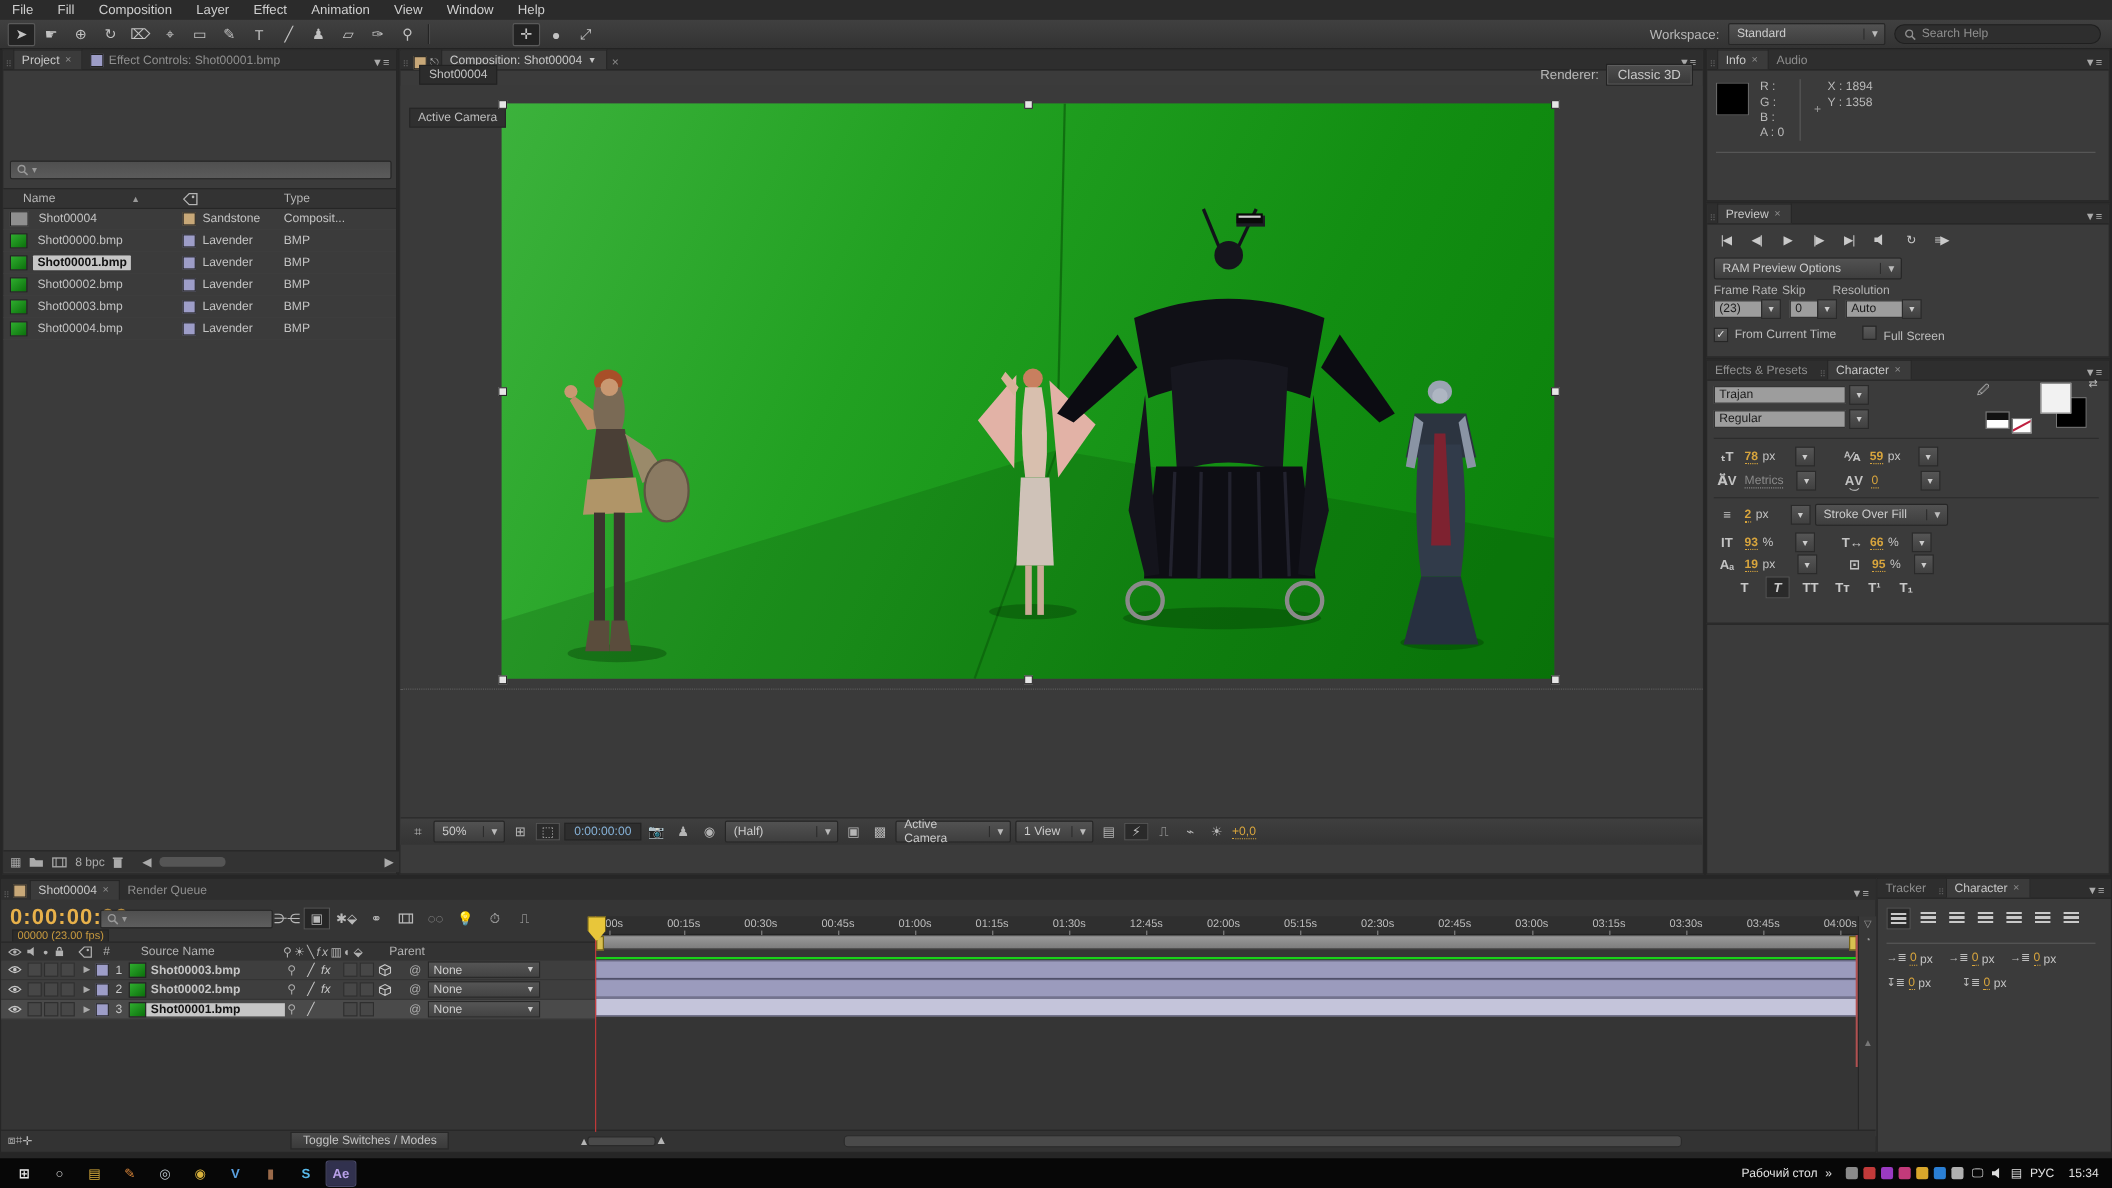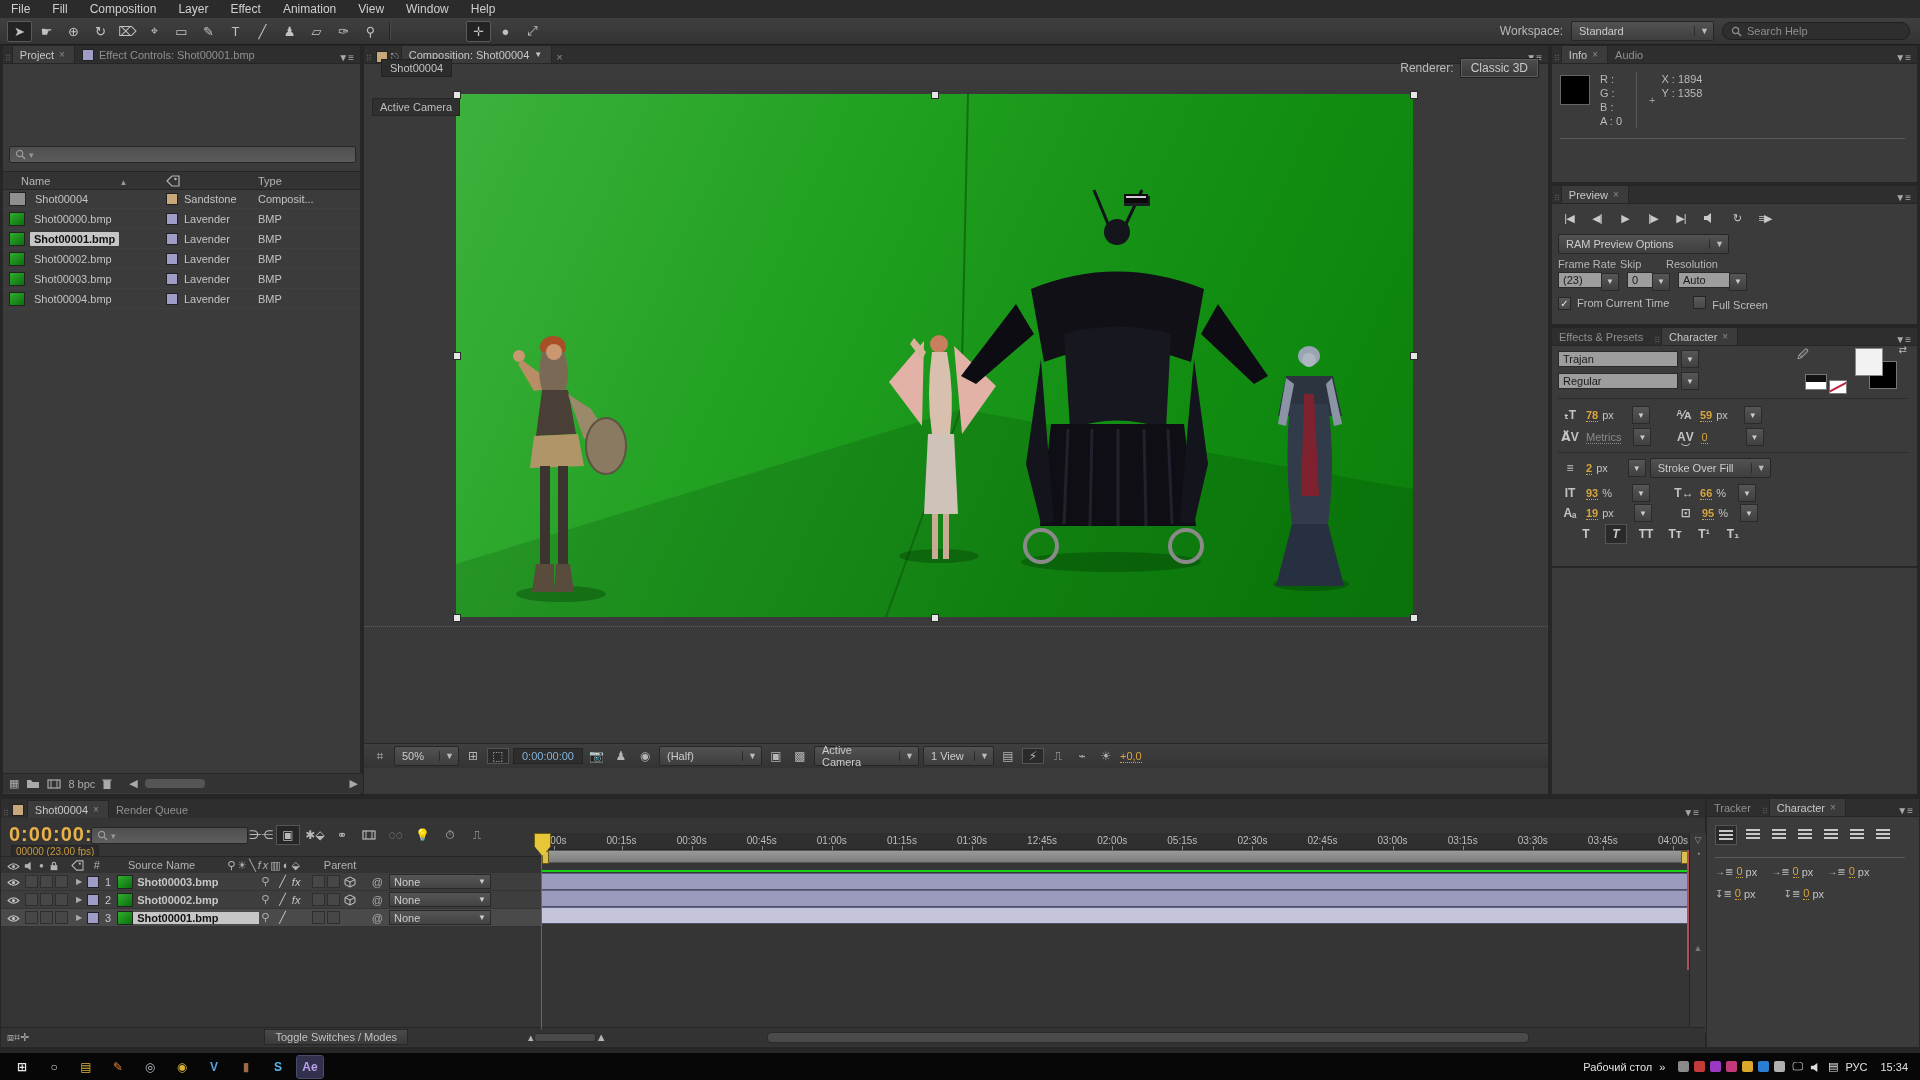--- a/index.html
+++ b/index.html
@@ -710,21 +710,21 @@
         </svg></span>
     <span style="margin-left:5px;font-size:8px">●</span>
     <span style="margin-left:5px"><svg class="ic" width="10" height="10" style="color:#b2b2b2">
           <use href="#i-lock"></use>
         </svg></span>
     <span style="margin-left:12px"><svg class="ic" width="13" height="11" style="color:#b2b2b2">
           <use href="#i-tag"></use>
         </svg></span>
     <span style="margin-left:10px">#</span>
     <span style="margin-left:28px">Source Name</span>
-    <span style="margin-left:32px;letter-spacing:2px">⚲☀╲<i style="font-style:italic">fx</i>▥◐⬙</span>
+    <span style="margin-left:62px;letter-spacing:2px">⚲☀╲<i style="font-style:italic">fx</i>▥◐⬙</span>
     <span style="margin-left:22px">Parent</span>
   </div>
   <div class="tl-rows">
 
       <div class="trow">
         <span style="margin-left:6px"><svg class="ic" width="13" height="9" style="color:#c6c6c6">
             <use href="#i-eye"></use>
           </svg></span>
         <span class="cell-box" style="margin-left:5px"></span>
         <span class="cell-box"></span>

